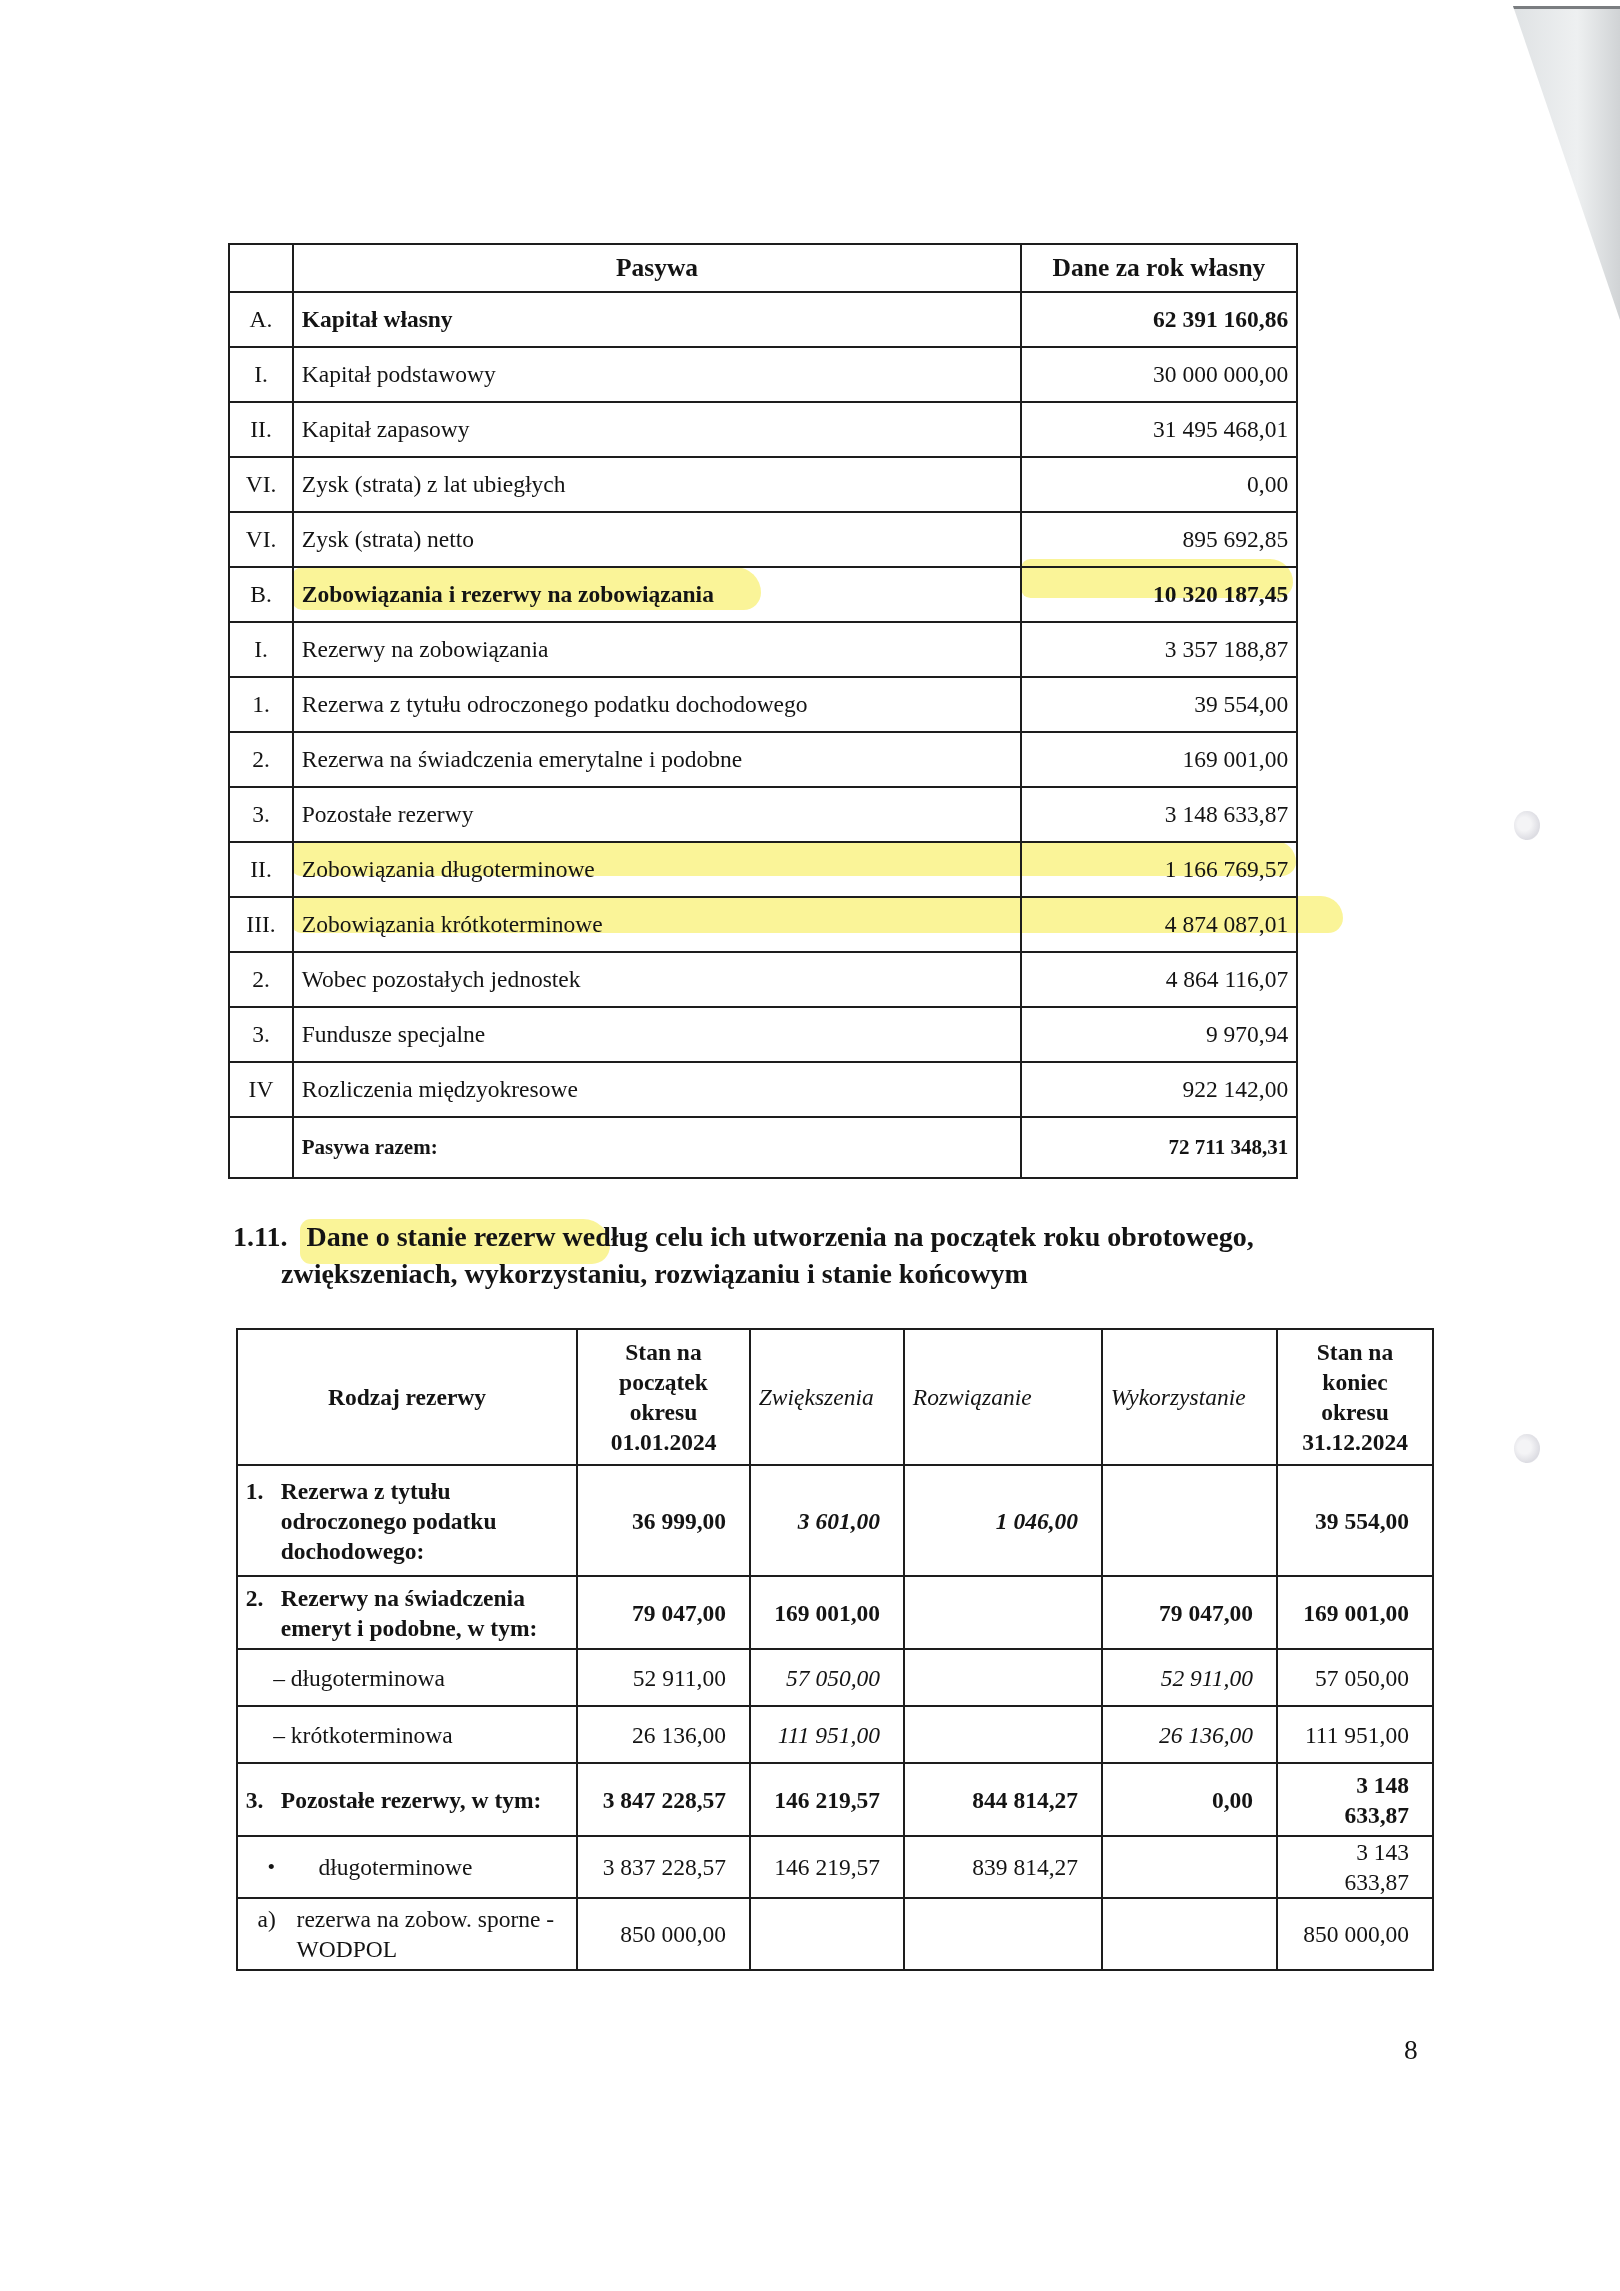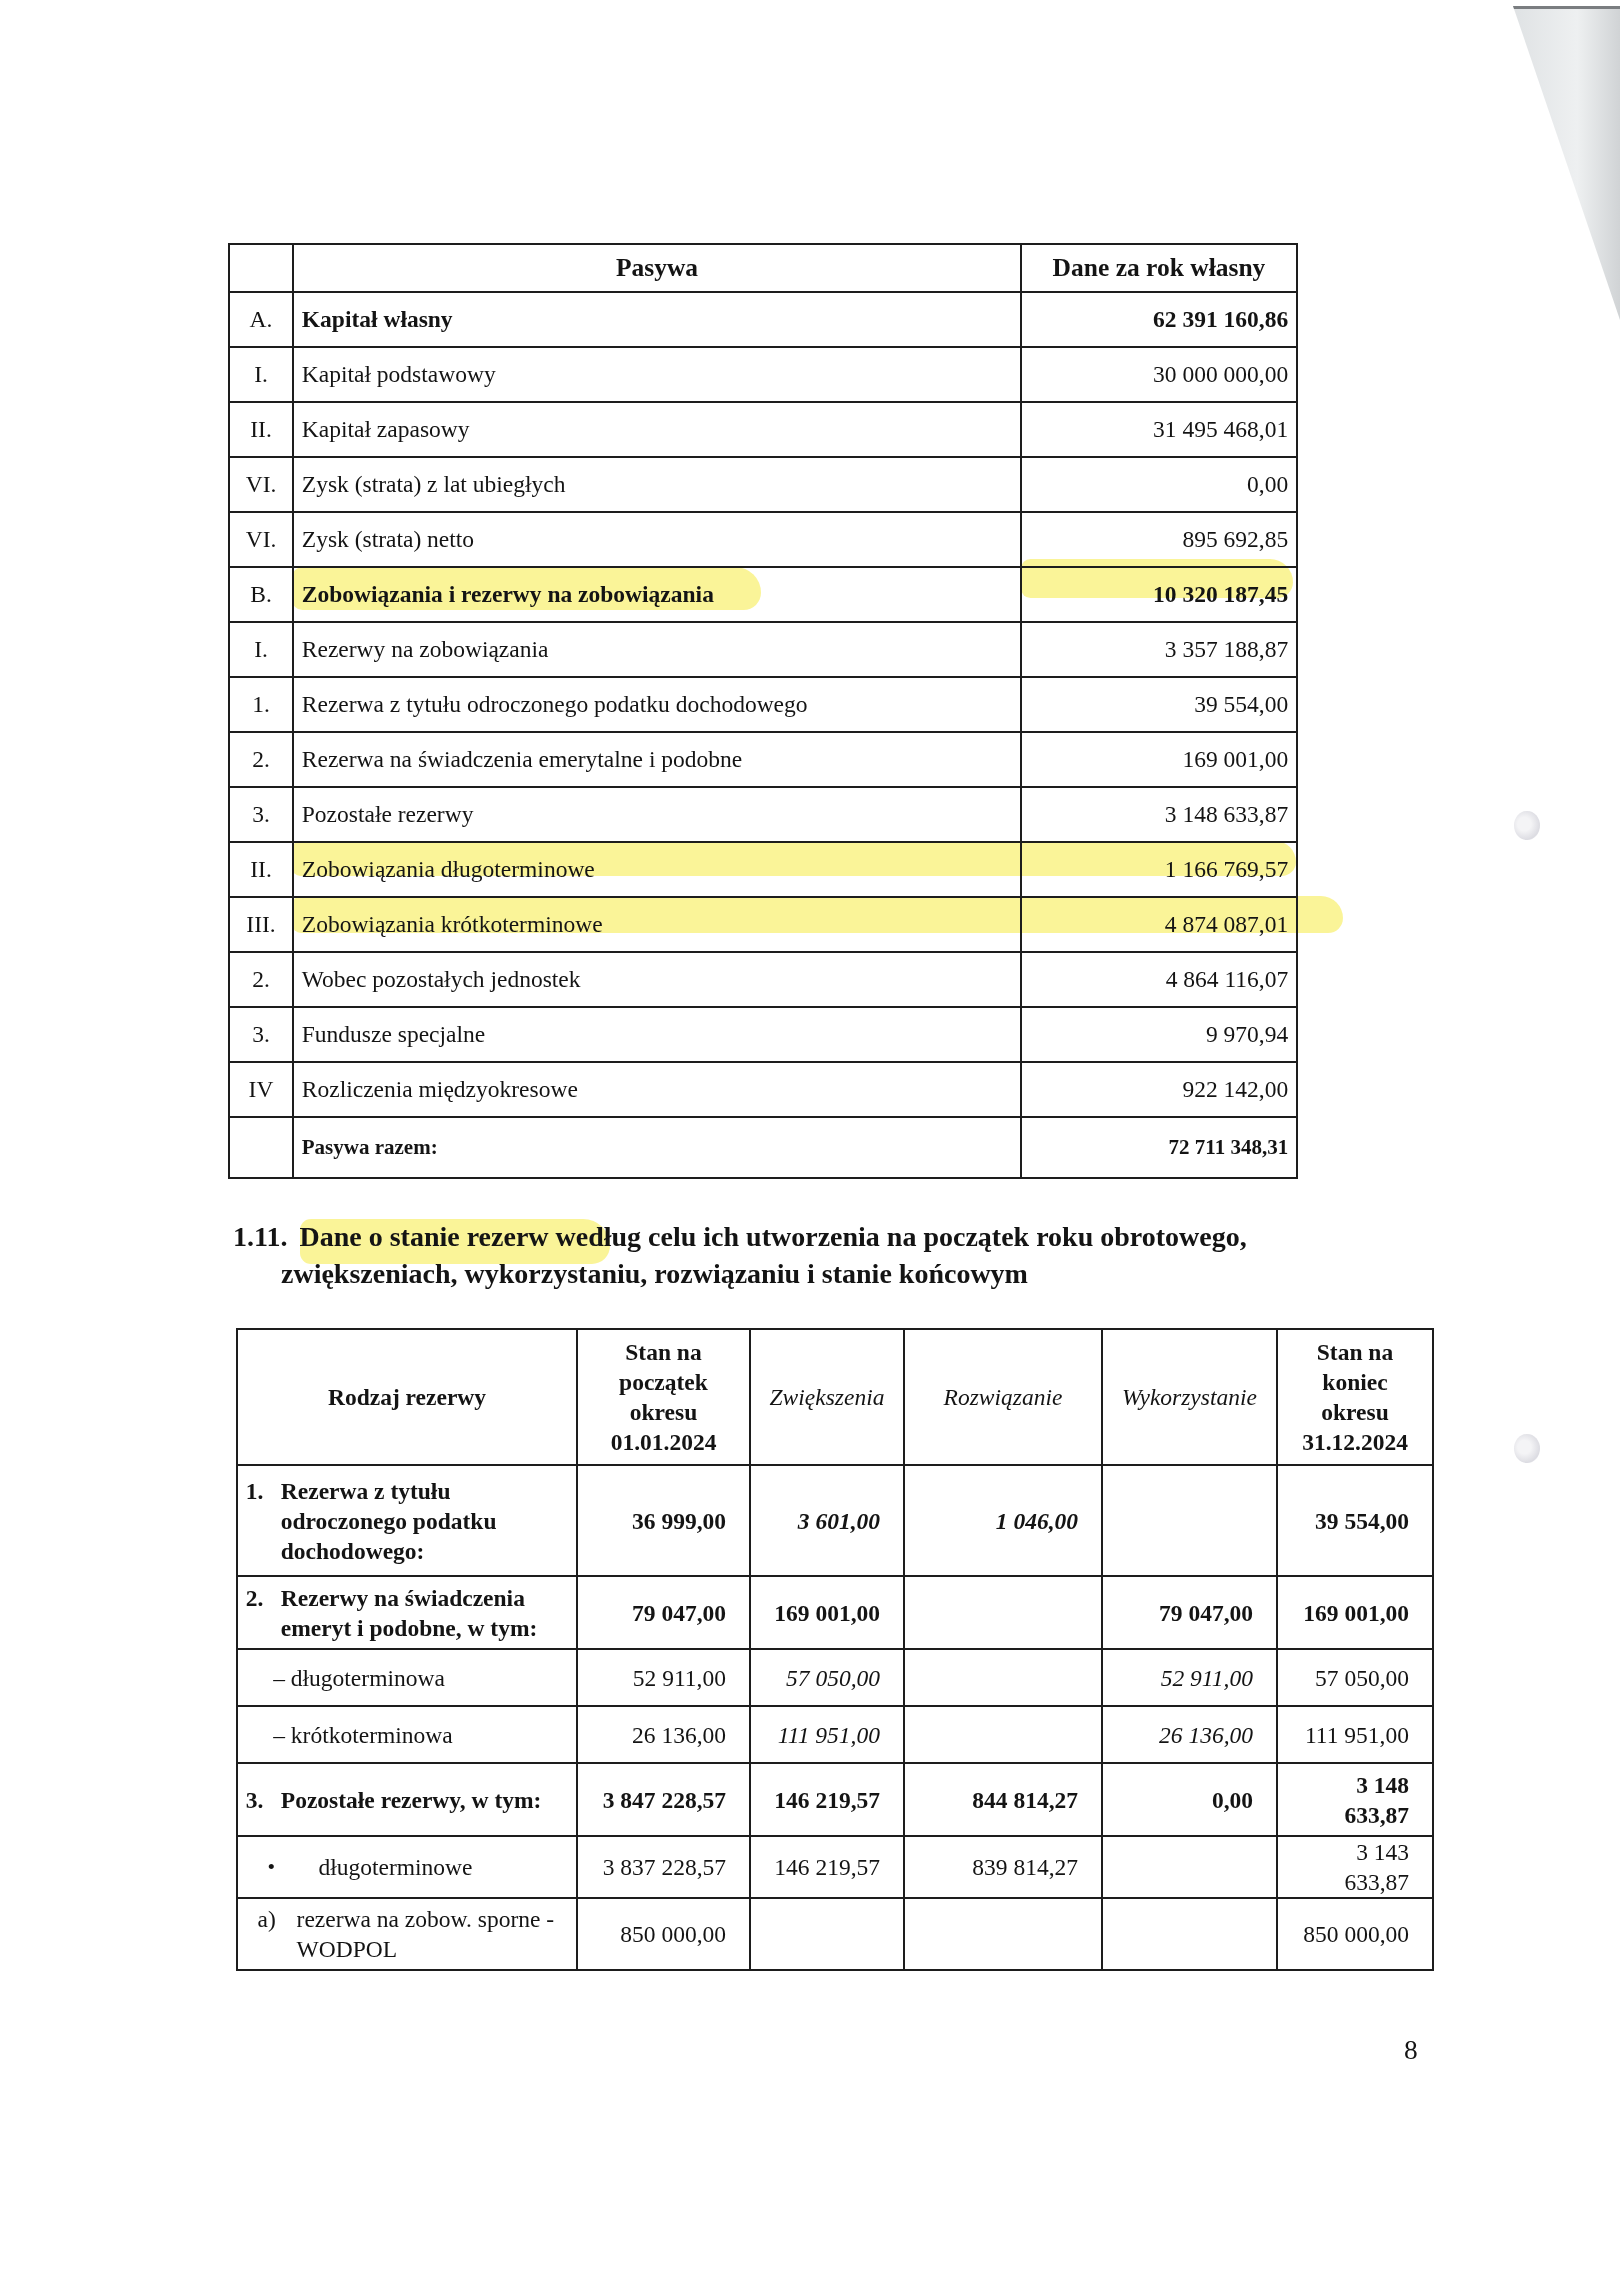--- a/index.html
+++ b/index.html
@@ -68,42 +68,42 @@
 
     
     .section-heading {
       position: absolute;
       left: 233px; top: 1218px;
       width: 1206px;
       font-size: 28px;
       font-weight: bold;
       line-height: 37px;
     }
-    .section-heading .num { margin-right: 12px; }
+    .section-heading .num { margin-right: 19px; }
     .section-heading .line2 { display: block; padding-left: 48px; }
 
     
     #t2 { left: 236px; top: 1328px; width: 1196px; }
     #t2 col.c1 { width: 340px; }
     #t2 col.c2 { width: 173px; }
     #t2 col.c3 { width: 154px; }
     #t2 col.c4 { width: 198px; }
     #t2 col.c5 { width: 175px; }
     #t2 col.c6 { width: 156px; }
     #t2 td { font-size: 23.5px; line-height: 30px; }
     #t2 tr.head { height: 136px; }
     #t2 tr.r1 { height: 111px; }
     #t2 tr.r2 { height: 73px; }
     #t2 tr.r3 { height: 57px; }
     #t2 tr.r4 { height: 57px; }
     #t2 tr.r5 { height: 73px; }
     #t2 tr.r6 { height: 53px; }
     #t2 tr.r7 { height: 72px; }
     #t2 .hdr-b { font-weight: bold; text-align: center; }
-    #t2 .hdr-i { font-style: italic; text-align: center; }
+    #t2 .hdr-i { font-style: italic; text-align: left; }
     #t2 .num { text-align: right; padding-right: 23px; }
     #t2 .b { font-weight: bold; }
     #t2 .i { font-style: italic; }
     #t2 .rowlabel { display: flex; }
     #t2 .rowlabel .idx { flex: 0 0 35px; }
     #t2 .rowlabel .txt { flex: 1; }
     #t2 .sub { padding-left: 27.4px; }
     #t2 .bullet { display: flex; align-items: center; padding-left: 21.6px; }
     #t2 .bullet .dot { width: 51px; font-size: 21.6px; }
     #t2 .letter { display: flex; padding-left: 11.8px; }

